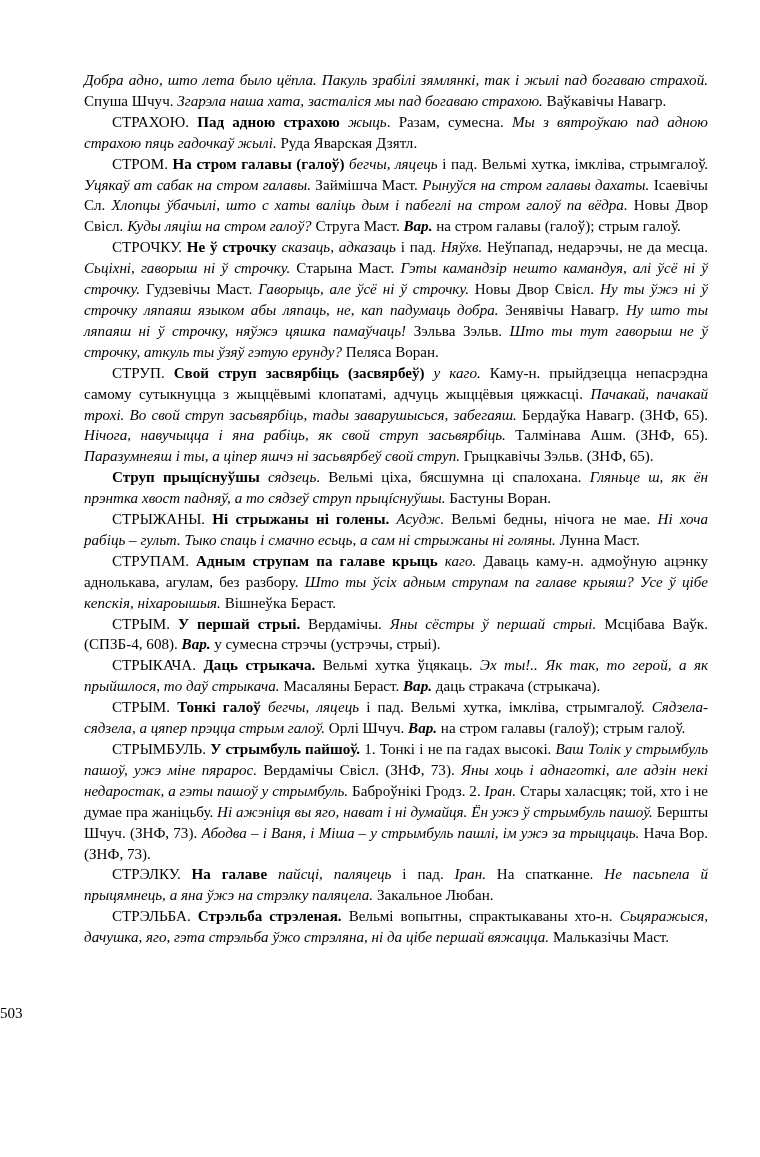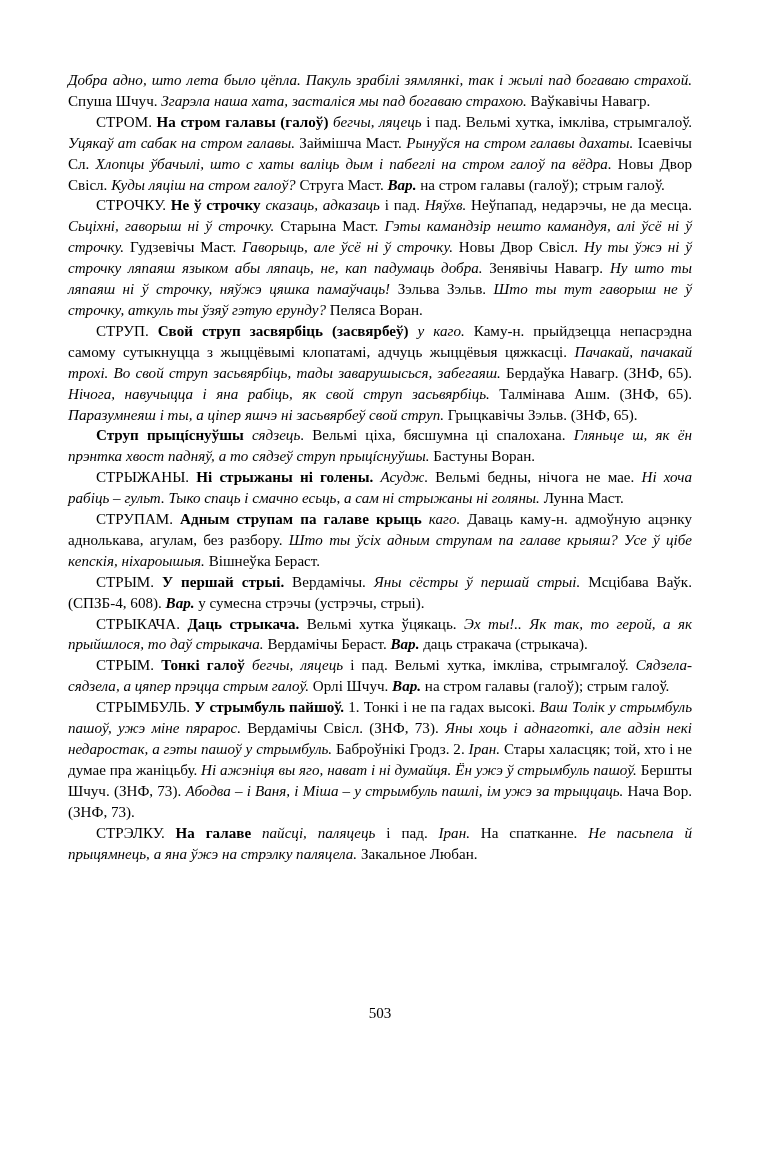--- a/index.html
+++ b/index.html
@@ -16,21 +16,21 @@
   }
   #page {
     position: relative;
     width: 760px;
     height: 1157px;
     background: #ffffff;
     box-sizing: border-box;
   }
   #content {
     position: absolute;
-    left: 68px;
+    left: 84px;
     top: 70px;
     width: 624px;
     font-family: Liberation Serif, serif;
   }
   p.para {
     margin: 0;
     padding: 0;
     font-size: 15.1px;
     line-height: 20.9px;
     text-align: justify;
@@ -47,38 +47,39 @@
   .i   { font-style: italic; }
   .b   { font-weight: bold; }
   .bi  { font-weight: bold; font-style: italic; }
   .r   { font-style: normal; font-weight: normal; }
 
   #pagenum {
     position: absolute;
     left: 0;
     top: 1003px;
     width: 760px;
-    text-align: center;
     font-size: 15.1px;
     line-height: 20px;
     font-family: "Liberation Serif", "DejaVu Serif", serif;
   }
 </style>
 </head>
 <body>
 
 <div id="page">
   <div id="content">
       <p class="para"><span class="i">Добра адно, што лета было цёпла. Пакуль зрабілі зямлянкі, так і жылі пад богаваю страхой.</span><span class="r"> Спуша Шчуч. </span><span class="i">Згарэла наша хата, засталіся мы пад богаваю страхою.</span><span class="r"> Ваўкавічы Навагр.</span></p>
+      <p class="para indent"><span class="r">СТРАХОЮ. </span><span class="b">Пад адною страхою </span><span class="i">жыць</span><span class="r">. Разам, сумесна. </span><span class="i">Мы з вятроўкаю пад адною страхою пяць гадочкаў жылі.</span><span class="r"> Руда Яварская Дзятл.</span></p>
       <p class="para indent"><span class="r">СТРОМ. </span><span class="b">На стром галавы (галоў) </span><span class="i">бегчы, ляцець</span><span class="r"> і пад. Вельмі хутка, імкліва, стрымгалоў. </span><span class="i">Уцякаў ат сабак на стром галавы.</span><span class="r"> Займішча Маст. </span><span class="i">Рынуўся на стром галавы дахаты.</span><span class="r"> Ісаевічы Сл. </span><span class="i">Хлопцы ўбачылі, што с хаты валіць дым і пабеглі на стром галоў па вёдра.</span><span class="r"> Новы Двор Свісл. </span><span class="i">Куды ляціш на стром галоў?</span><span class="r"> Струга Маст. </span><span class="bi">Вар.</span><span class="r"> на стром галавы (галоў); стрым галоў.</span></p>
       <p class="para indent"><span class="r">СТРОЧКУ. </span><span class="b">Не ў строчку </span><span class="i">сказаць, адказаць</span><span class="r"> і пад. </span><span class="i">Няўхв.</span><span class="r"> Неўпапад, недарэчы, не да месца. </span><span class="i">Сьціхні, гаворыш ні ў строчку.</span><span class="r"> Старына Маст. </span><span class="i">Гэты камандзір нешто камандуя, алі ўсё ні ў строчку.</span><span class="r"> Гудзевічы Маст. </span><span class="i">Гаворыць, але ўсё ні ў строчку.</span><span class="r"> Новы Двор Свісл. </span><span class="i">Ну ты ўжэ ні ў строчку ляпаяш языком абы ляпаць, не, кап падумаць добра.</span><span class="r"> Зенявічы Навагр. </span><span class="i">Ну што ты ляпаяш ні ў строчку, няўжэ цяшка памаўчаць!</span><span class="r"> Зэльва Зэльв. </span><span class="i">Што ты тут гаворыш не ў строчку, аткуль ты ўзяў гэтую ерунду?</span><span class="r"> Пеляса Воран.</span></p>
       <p class="para indent"><span class="r">СТРУП. </span><span class="b">Свой струп засвярбіць (засвярбеў) </span><span class="i">у каго.</span><span class="r"> Каму-н. прыйдзецца непасрэдна самому сутыкнуцца з жыццёвымі клопатамі, адчуць жыццёвыя цяжкасці. </span><span class="i">Пачакай, пачакай трохі. Во свой струп засьвярбіць, тады заварушысься, забегаяш.</span><span class="r"> Бердаўка Навагр. (ЗНФ, 65). </span><span class="i">Нічога, навучыцца і яна рабіць, як свой струп засьвярбіць.</span><span class="r"> Талмінава Ашм. (ЗНФ, 65). </span><span class="i">Паразумнеяш і ты, а ціпер яшчэ ні засьвярбеў свой струп.</span><span class="r"> Грыцкавічы Зэльв.  (ЗНФ, 65).</span></p>
       <p class="para indent"><span class="b">Струп прыцíснуўшы </span><span class="i">сядзець</span><span class="r">. Вельмі ціха, бясшумна ці спалохана. </span><span class="i">Гляньце ш, як ён прэнтка хвост падняў, а то сядзеў струп прыцíснуўшы.</span><span class="r"> Бастуны Воран.</span></p>
       <p class="para indent"><span class="r">СТРЫЖАНЫ. </span><span class="b">Ні стрыжаны ні голены. </span><span class="i">Асудж.</span><span class="r"> Вельмі бедны, нічога не мае. </span><span class="i">Ні хоча рабіць – гульт. Тыко спаць і смачно есьць, а сам ні стрыжаны ні голяны.</span><span class="r"> Лунна Маст.</span></p>
       <p class="para indent"><span class="r">СТРУПАМ. </span><span class="b">Адным струпам па галаве крыць </span><span class="i">каго.</span><span class="r"> Даваць каму-н. адмоўную ацэнку аднолькава, агулам, без разбору. </span><span class="i">Што ты ўсіх адным струпам па галаве крыяш? Усе ў цібе кепскія, ніхароышыя.</span><span class="r"> Вішнеўка Бераст.</span></p>
       <p class="para indent"><span class="r">СТРЫМ. </span><span class="b">У першай стрыі. </span><span class="r">Вердамічы. </span><span class="i">Яны сёстры ў першай стрыі.</span><span class="r"> Мсцібава Ваўк. (СПЗБ-4, 608). </span><span class="bi">Вар.</span><span class="r"> у сумесна стрэчы (устрэчы, стрыі).</span></p>
-      <p class="para indent"><span class="r">СТРЫКАЧА. </span><span class="b">Даць стрыкача. </span><span class="r">Вельмі хутка ўцякаць. </span><span class="i">Эх ты!.. Як так, то герой, а як прыйшлося, то даў стрыкача.</span><span class="r"> Вердамічы Бераст. </span><span class="bi">Вар.</span><span class="r"> даць стракача (стрыкача).</span></p>
+      <p class="para indent"><span class="r">СТРЫКАЧА. </span><span class="b">Даць стрыкача. </span><span class="r">Вельмі хутка ўцякаць. </span><span class="i">Эх ты!.. Як так, то герой, а як прыйшлося, то даў стрыкача.</span><span class="r"> Масаляны Бераст. </span><span class="bi">Вар.</span><span class="r"> даць стракача (стрыкача).</span></p>
       <p class="para indent"><span class="r">СТРЫМ. </span><span class="b">Тонкі галоў </span><span class="i">бегчы, ляцець</span><span class="r"> і пад. Вельмі хутка, імкліва, стрымгалоў. </span><span class="i">Сядзела-сядзела, а цяпер прэцца стрым галоў.</span><span class="r"> Орлі Шчуч. </span><span class="bi">Вар.</span><span class="r"> на стром  галавы (галоў); стрым галоў.</span></p>
       <p class="para indent"><span class="r">СТРЫМБУЛЬ. </span><span class="b">У стрымбуль пайшоў. </span><span class="r">1. Тонкі і не па гадах высокі. </span><span class="i">Ваш Толік у стрымбуль пашоў, ужэ міне пярарос.</span><span class="r"> Вердамічы Свісл. (ЗНФ, 73). </span><span class="i">Яны хоць і аднаготкі, але адзін некі недаростак, а гэты пашоў у стрымбуль.</span><span class="r"> Баброўнікі Гродз. 2. </span><span class="i">Іран.</span><span class="r"> Стары халасцяк; той, хто і не думае пра жаніцьбу. </span><span class="i">Ні ажэніця вы яго, нават і ні думайця. Ён ужэ ў стрымбуль пашоў.</span><span class="r"> Бершты Шчуч. (ЗНФ, 73). </span><span class="i">Абодва – і Ваня, і Міша – у стрымбуль пашлі, ім ужэ за трыццаць.</span><span class="r"> Нача Вор. (ЗНФ, 73).</span></p>
       <p class="para indent"><span class="r">СТРЭЛКУ. </span><span class="b">На галаве </span><span class="i">пайсці, паляцець</span><span class="r"> і пад. </span><span class="i">Іран.</span><span class="r"> На спатканне. </span><span class="i">Не пасьпела й прыцямнець, а яна ўжэ на стрэлку паляцела.</span><span class="r"> Закальное Любан.</span></p>
+      <p class="para indent"><span class="r">СТРЭЛЬБА. </span><span class="b">Стрэльба стрэленая. </span><span class="r">Вельмі вопытны, спрактыкаваны хто-н. </span><span class="i">Сьцяражыся, дачушка, яго, гэта стрэльба ўжо стрэляна, ні да цібе першай вяжацца.</span><span class="r"> Мальказічы Маст.</span></p>
     </div>
   <div id="pagenum">503</div>
 </div>
 
 </body></html>

